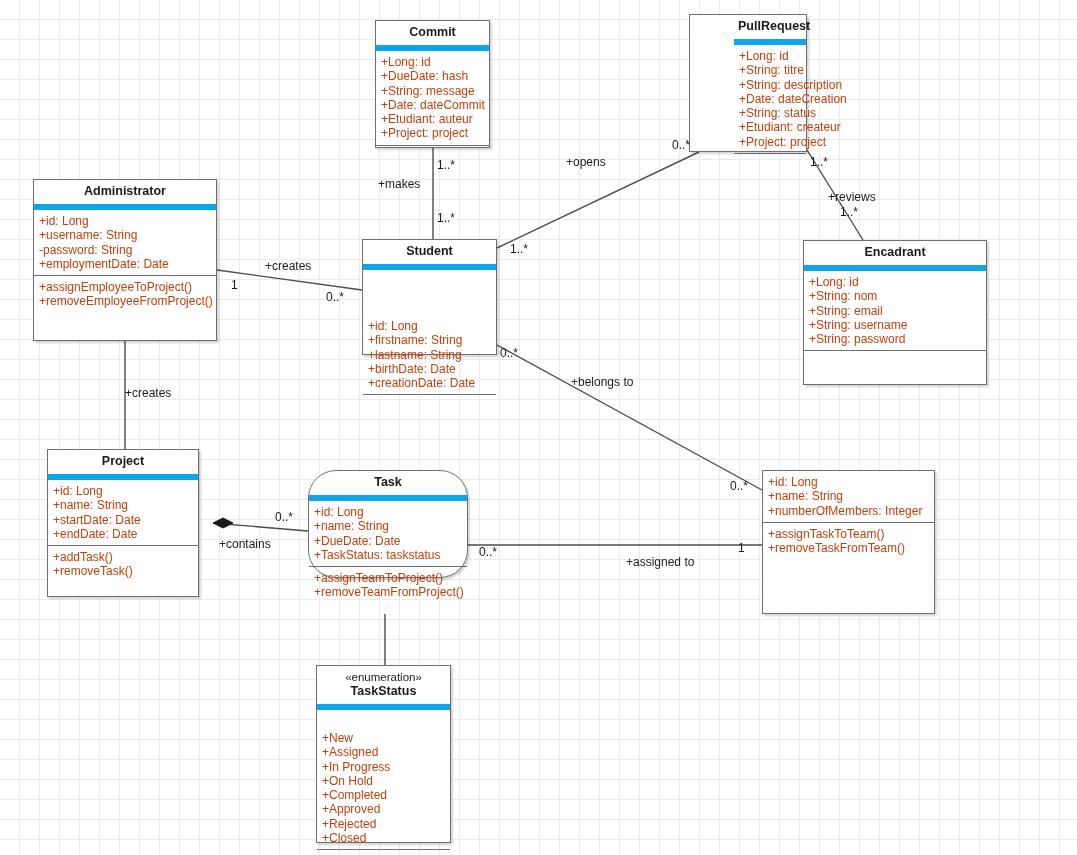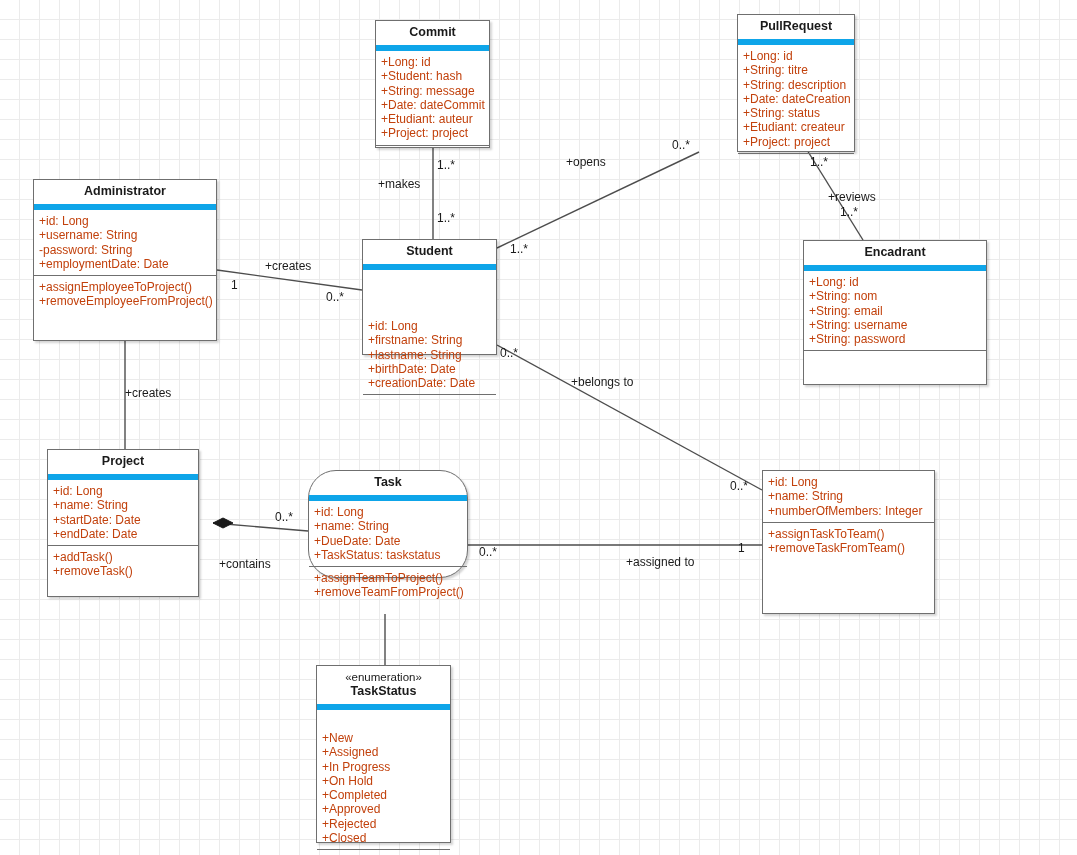--- a/index.html
+++ b/index.html
@@ -115,30 +115,30 @@
 
     <polygon points="213,523 223,518 233,523 223,528" fill="#1a1a1a" stroke="#1a1a1a" stroke-width="1"></polygon>
   </svg>
 
   <div class="uml-class" style="left:375px; top:20px; width:115px; height:128px;">
     <div class="cls-header">
       <span>Commit</span>
     </div>
     <div class="cls-compartment attrs">
       <span class="member">+Long: id</span>
-      <span class="member">+Student: hash</span>
+      <span class="member">+DueDate: hash</span>
       <span class="member">+String: message</span>
       <span class="member">+Date: dateCommit</span>
       <span class="member">+Etudiant: auteur</span>
       <span class="member">+Project: project</span>
     </div>
     <div class="cls-compartment ops"></div>
   </div>
 
-  <div class="uml-class" style="left:737px; top:14px; width:118px; height:138px;">
+  <div class="uml-class" style="left:689px; top:14px; width:118px; height:138px;padding-left:44px;">
     <div class="cls-header">
       <span>PullRequest</span>
     </div>
     <div class="cls-compartment attrs">
       <span class="member">+Long: id</span>
       <span class="member">+String: titre</span>
       <span class="member">+String: description</span>
       <span class="member">+Date: dateCreation</span>
       <span class="member">+String: status</span>
       <span class="member">+Etudiant: createur</span>
@@ -252,21 +252,21 @@
     </div>
     <div class="cls-compartment ops"></div>
   </div>
 
   <div class="edge-label" style="left:378px; top:178px;">+makes</div>
   <div class="edge-label" style="left:566px; top:156px;">+opens</div>
   <div class="edge-label" style="left:828px; top:191px;">+reviews</div>
   <div class="edge-label" style="left:265px; top:260px;">+creates</div>
   <div class="edge-label" style="left:125px; top:387px;">+creates</div>
   <div class="edge-label" style="left:571px; top:376px;">+belongs to</div>
-  <div class="edge-label" style="left:219px; top:558px;">+contains</div>
+  <div class="edge-label" style="left:219px; top:538px;">+contains</div>
   <div class="edge-label" style="left:626px; top:556px;">+assigned to</div>
 
   <div class="mult-label" style="left:437px; top:159px;">1..*</div>
   <div class="mult-label" style="left:437px; top:212px;">1..*</div>
   <div class="mult-label" style="left:510px; top:243px;">1..*</div>
   <div class="mult-label" style="left:672px; top:139px;">0..*</div>
   <div class="mult-label" style="left:810px; top:156px;">1..*</div>
   <div class="mult-label" style="left:840px; top:206px;">1..*</div>
   <div class="mult-label" style="left:231px; top:279px;">1</div>
   <div class="mult-label" style="left:326px; top:291px;">0..*</div>

